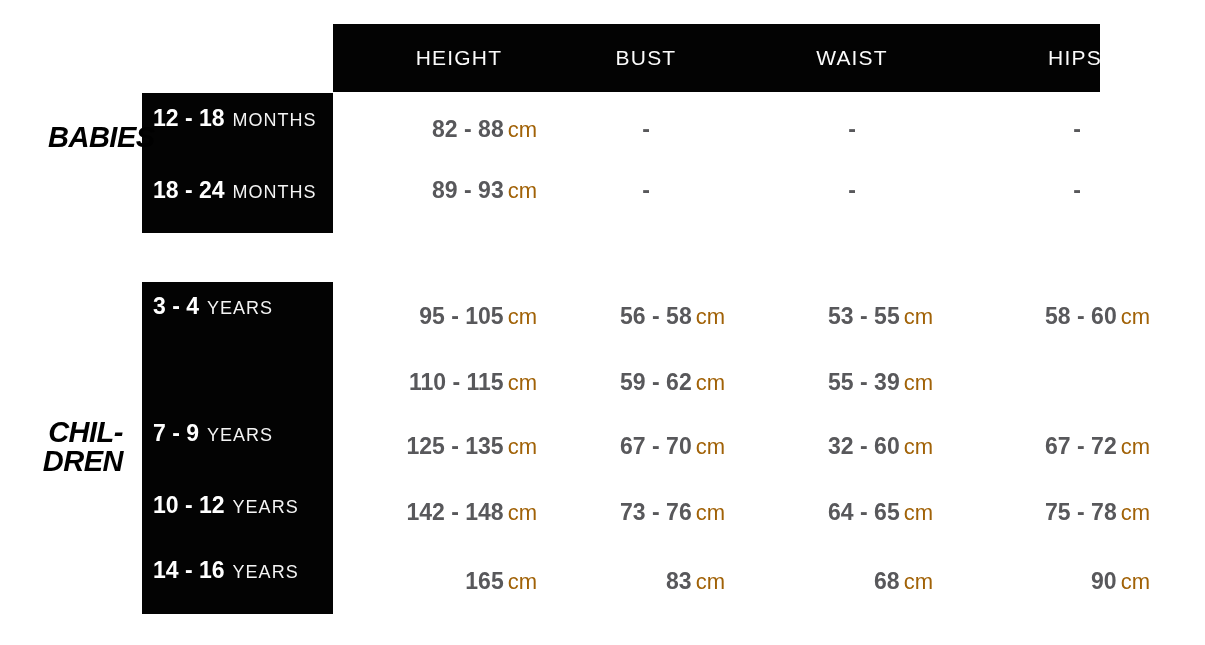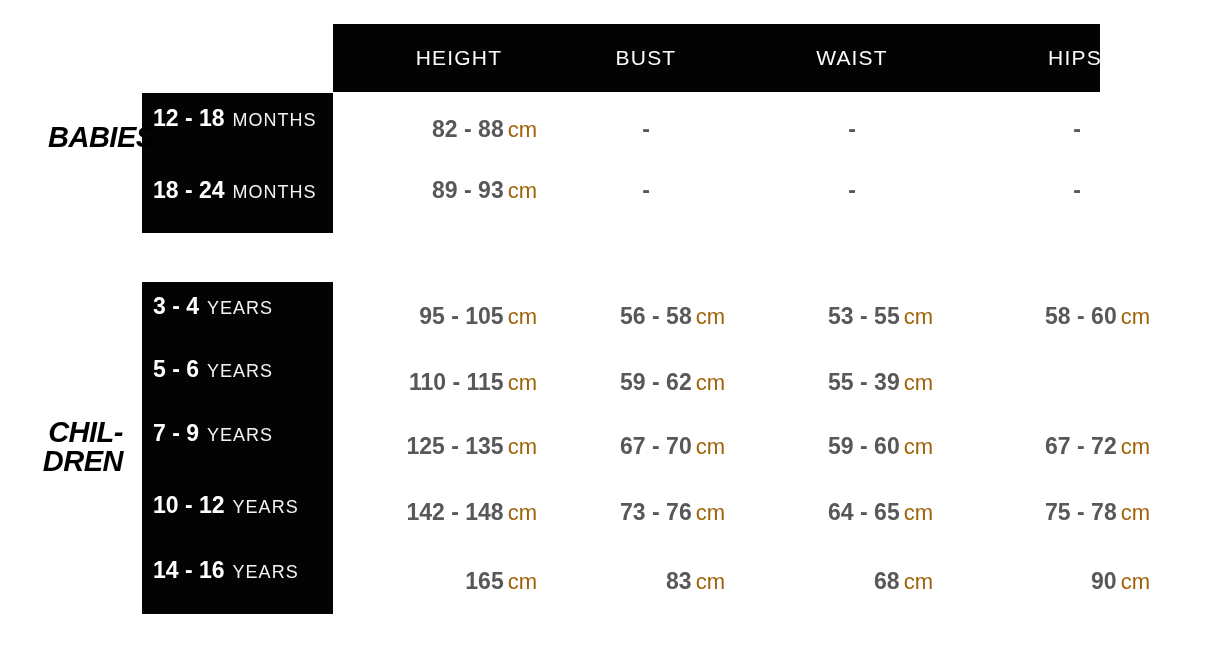--- a/index.html
+++ b/index.html
@@ -136,23 +136,20 @@
 
   <div class="age age-b1">
     <span class="rng">12 - 18</span><span class="u">MONTHS</span>
   </div>
   <div class="age age-b2">
     <span class="rng">18 - 24</span><span class="u">MONTHS</span>
   </div>
   <div class="age age-c1">
     <span class="rng">3 - 4</span><span class="u">YEARS</span>
   </div>
-  <div class="age age-c2">
-    <span class="rng">5 - 6</span><span class="u">YEARS</span>
-  </div>
   <div class="age age-c3">
     <span class="rng">7 - 9</span><span class="u">YEARS</span>
   </div>
   <div class="age age-c4">
     <span class="rng">10 - 12</span><span class="u">YEARS</span>
   </div>
   <div class="age age-c5">
     <span class="rng">14 - 16</span><span class="u">YEARS</span>
   </div>
 
@@ -193,21 +190,21 @@
     <span class="num">55 - 39</span><span class="unit">cm</span>
   </div>
 
   <div class="cell row-c3 col-height">
     <span class="num">125 - 135</span><span class="unit">cm</span>
   </div>
   <div class="cell row-c3 col-bust">
     <span class="num">67 - 70</span><span class="unit">cm</span>
   </div>
   <div class="cell row-c3 col-waist">
-    <span class="num">59 - 60</span><span class="unit">cm</span>
+    <span class="num">32 - 60</span><span class="unit">cm</span>
   </div>
   <div class="cell row-c3 col-hips">
     <span class="num">67 - 72</span><span class="unit">cm</span>
   </div>
 
   <div class="cell row-c4 col-height">
     <span class="num">142 - 148</span><span class="unit">cm</span>
   </div>
   <div class="cell row-c4 col-bust">
     <span class="num">73 - 76</span><span class="unit">cm</span>

